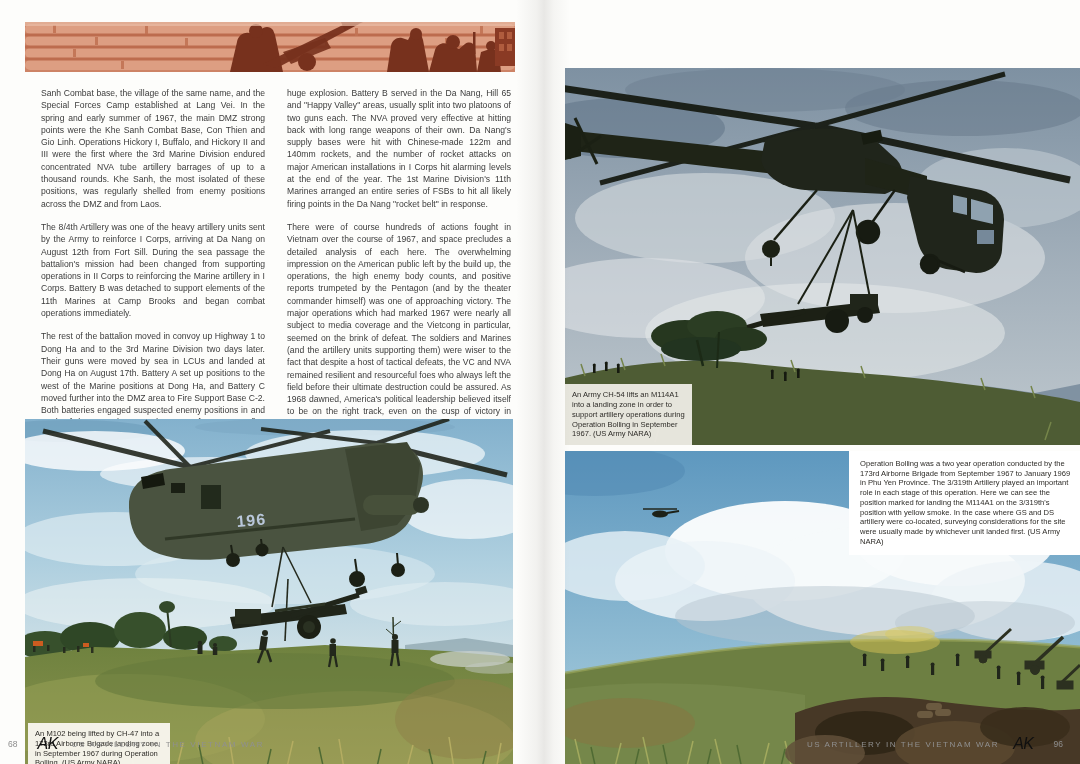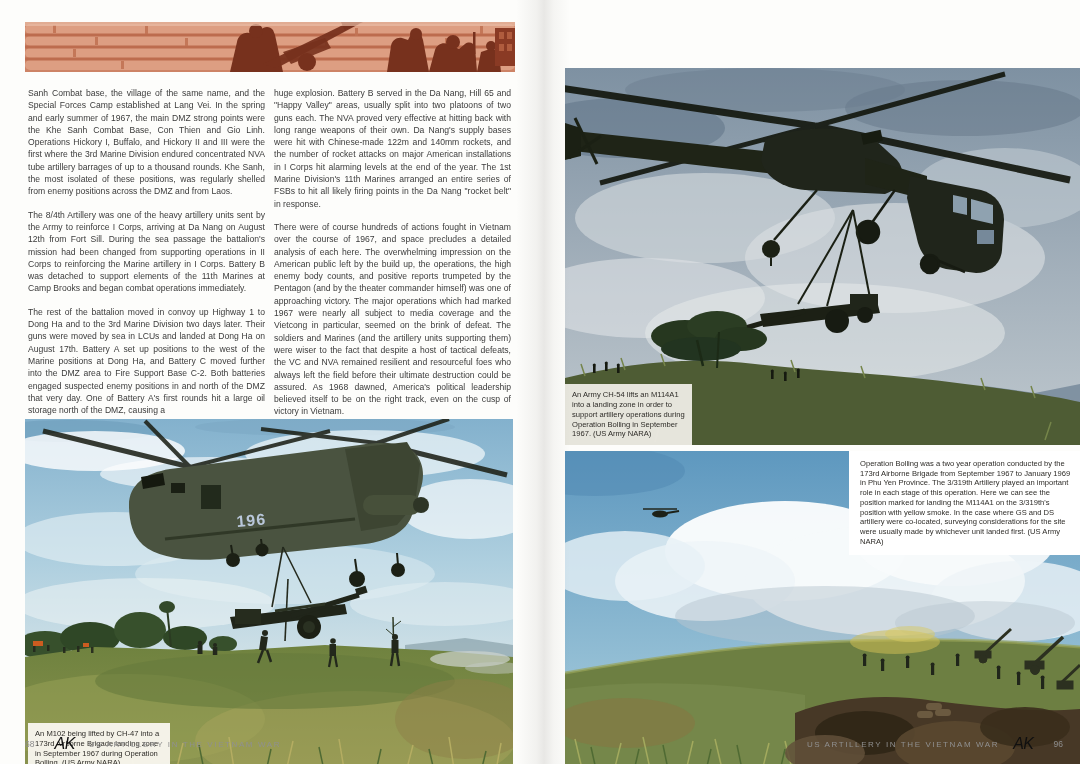--- a/index.html
+++ b/index.html
@@ -12,41 +12,41 @@
   .page-left{left:0;}
   .page-right{left:540px;}
   .gutter{
     position:absolute;left:516px;top:0;width:54px;height:764px;z-index:5;
     background:linear-gradient(to right,rgba(0,0,0,0) 0%,rgba(90,85,80,0.07) 38%,rgba(90,85,80,0.13) 52%,rgba(90,85,80,0.05) 70%,rgba(0,0,0,0) 100%);
     pointer-events:none;
   }
   .banner{position:absolute;left:25px;top:22px;width:490px;height:50px;overflow:hidden;}
   .col{position:absolute;top:87px;width:240px;color:#3b3b3b;
        font-size:8.6px;line-height:12.3px;text-align:justify;}
-  .col p{margin:0 0 11px 3px;}
+  .col p{margin:0 0 11px 16px;}
   .col1{left:25px;}
   .col2{left:271px;}
   figure{margin:0;padding:0;}
   .photo{position:absolute;overflow:hidden;background:#9db4c2;margin-top:45px;}
   .photo svg{display:block;}
   .photo-l{left:25px;top:374px;width:488px;height:357px;}
   .photo-rt{left:25px;top:23px;width:515px;height:377px;}
   .photo-rb{left:25px;top:406px;width:520px;height:325px;}
   .caption{
     position:absolute;color:#2e2c28;font-size:7.6px;line-height:9.7px;
     padding:6px 7px;box-sizing:border-box;
   }
   .caption-l{left:3px;bottom:2px;width:142px;background:rgba(248,246,238,0.96);}
   .caption-rt{left:0;bottom:0;width:127px;background:rgba(235,233,226,0.97);}
   .caption-rb{right:0;top:-1px;width:236px;background:#ffffff;padding:9px 11px;}
   .footer{
     position:absolute;top:736px;height:16px;display:flex;align-items:center;
     font-size:8px;letter-spacing:1.6px;color:#909090;
   }
-  .footer-l{left:25px;text-align:center;}
+  .footer-l{left:8px;text-align:center;}
   .footer-r{right:17px;}
   .pagenum{font-size:8.5px;color:#8d8d8d;letter-spacing:0;}
   .brand{
     font-size:16px;font-weight:400;font-style:italic;color:#101010;
     letter-spacing:-0.5px;line-height:1;
   }
   .footer-l .pagenum{margin-right:20px;}
   .footer-l .brand{margin-right:14px;}
   .footer-r .brand{margin-left:14px;}
   .footer-r .pagenum{margin-left:20px;}

